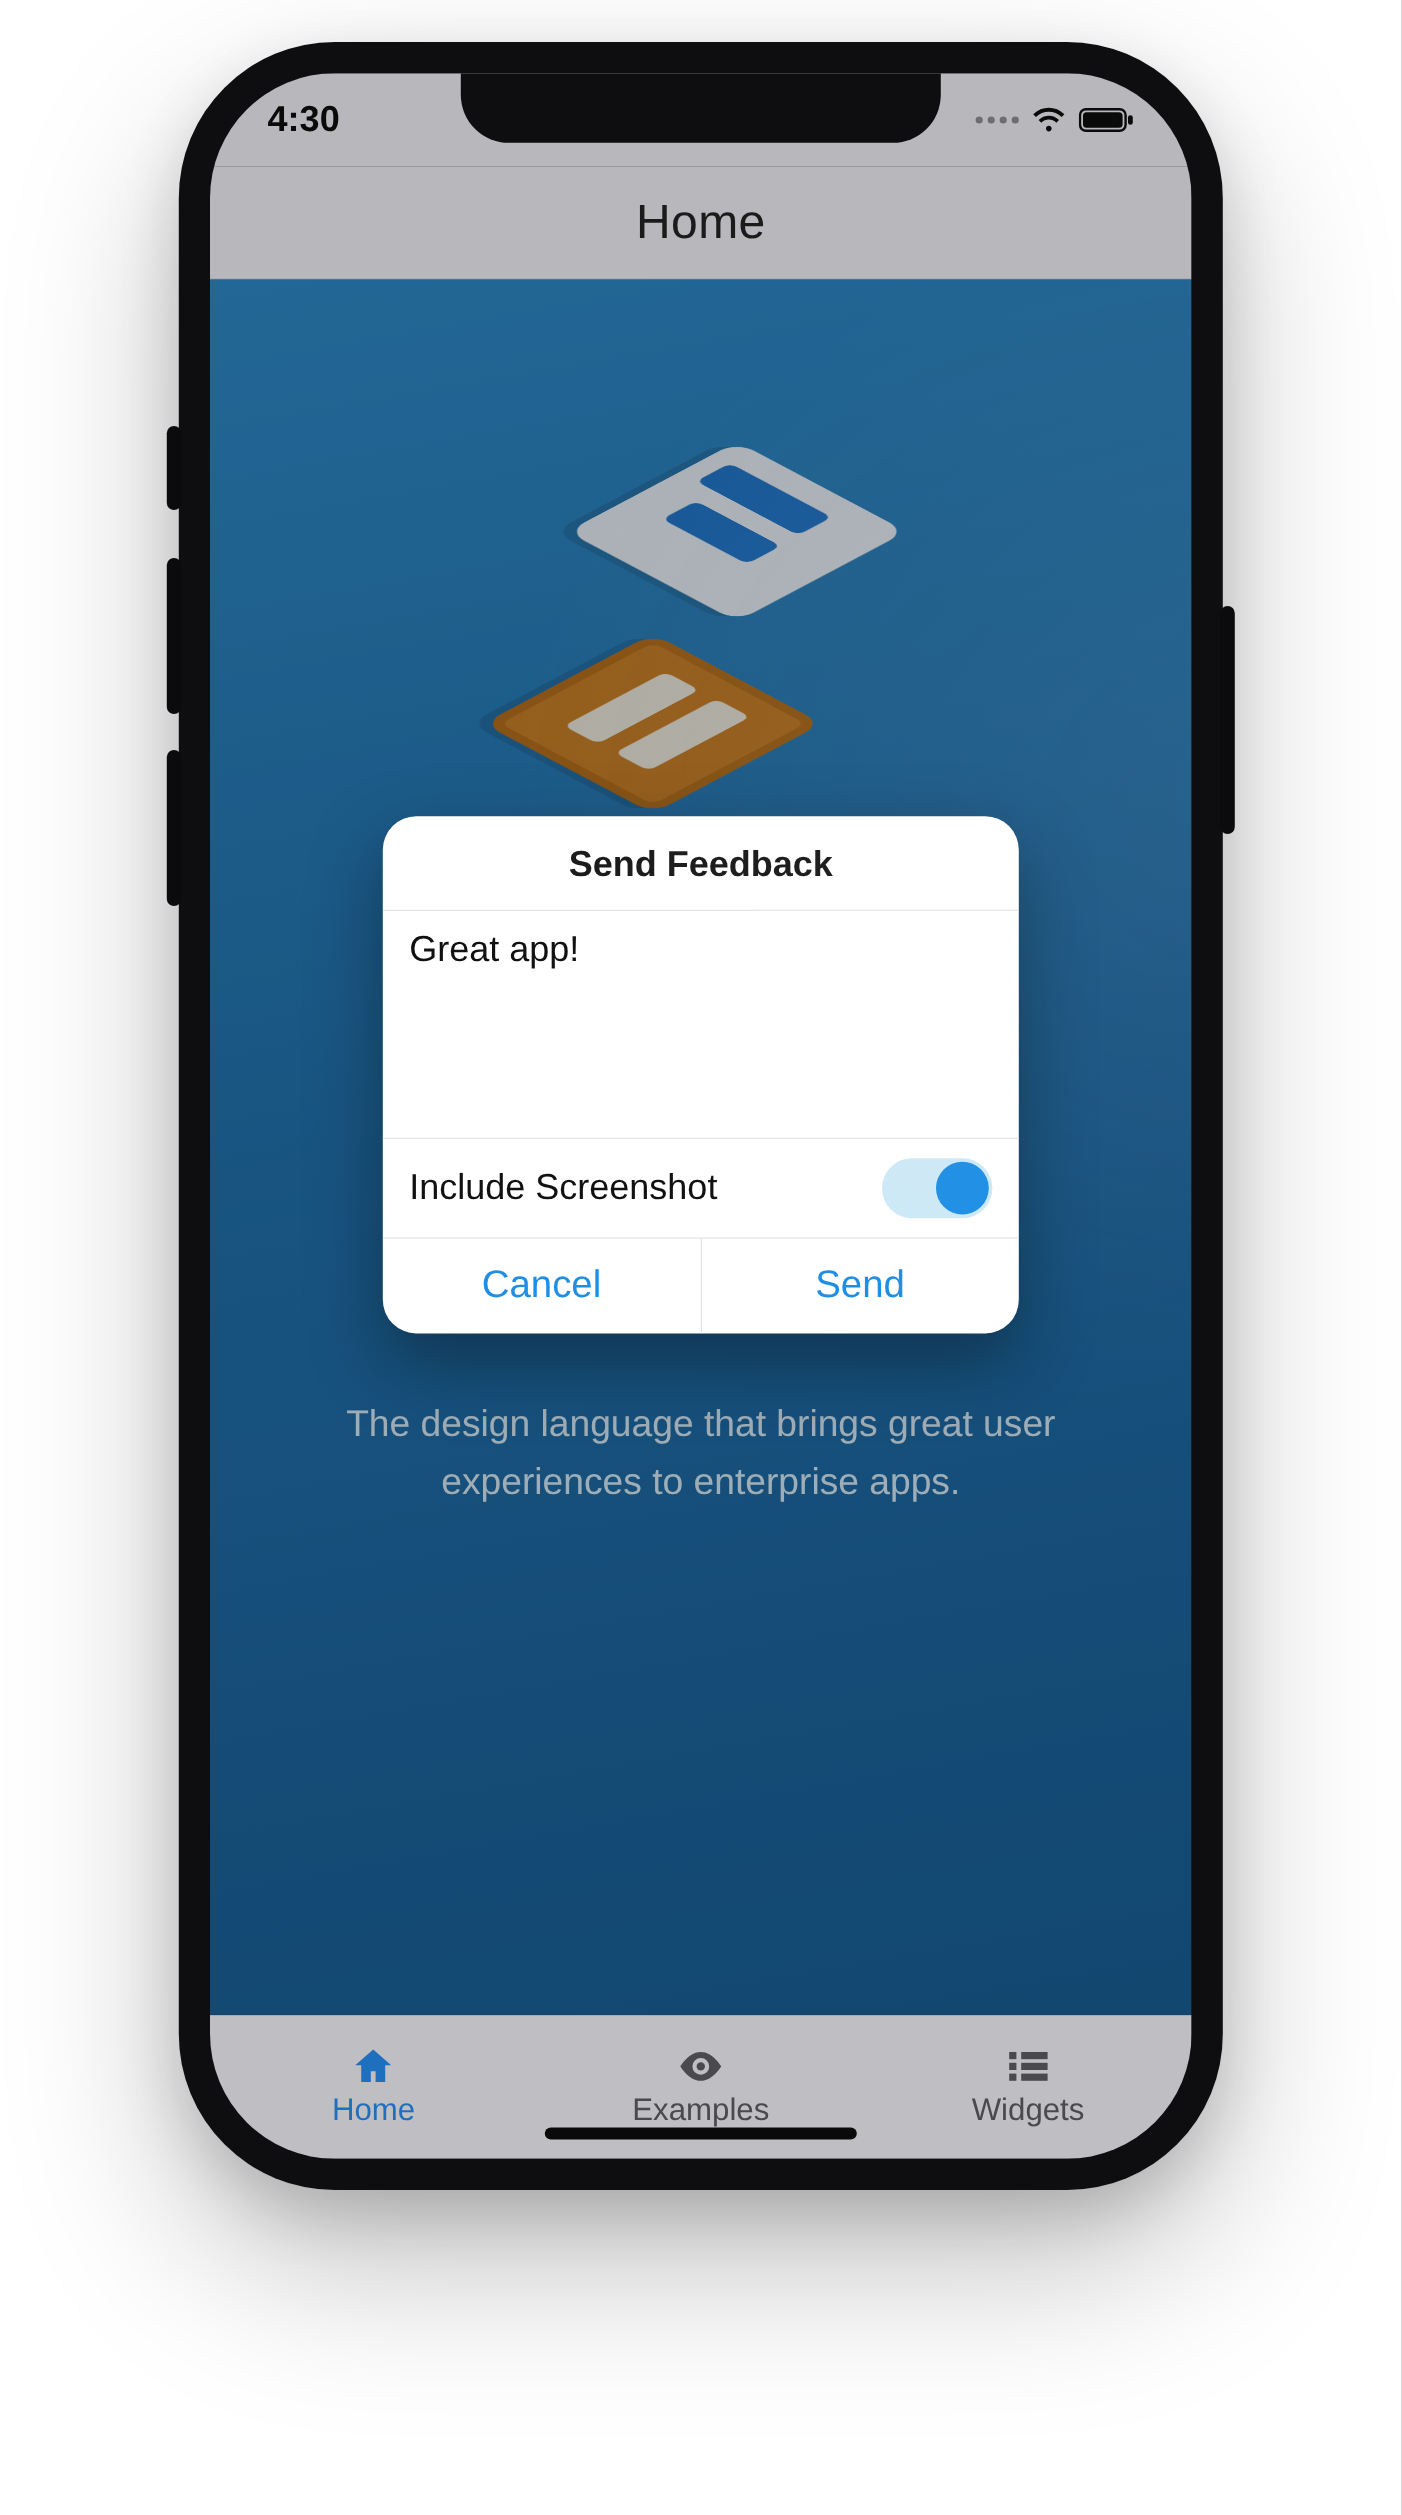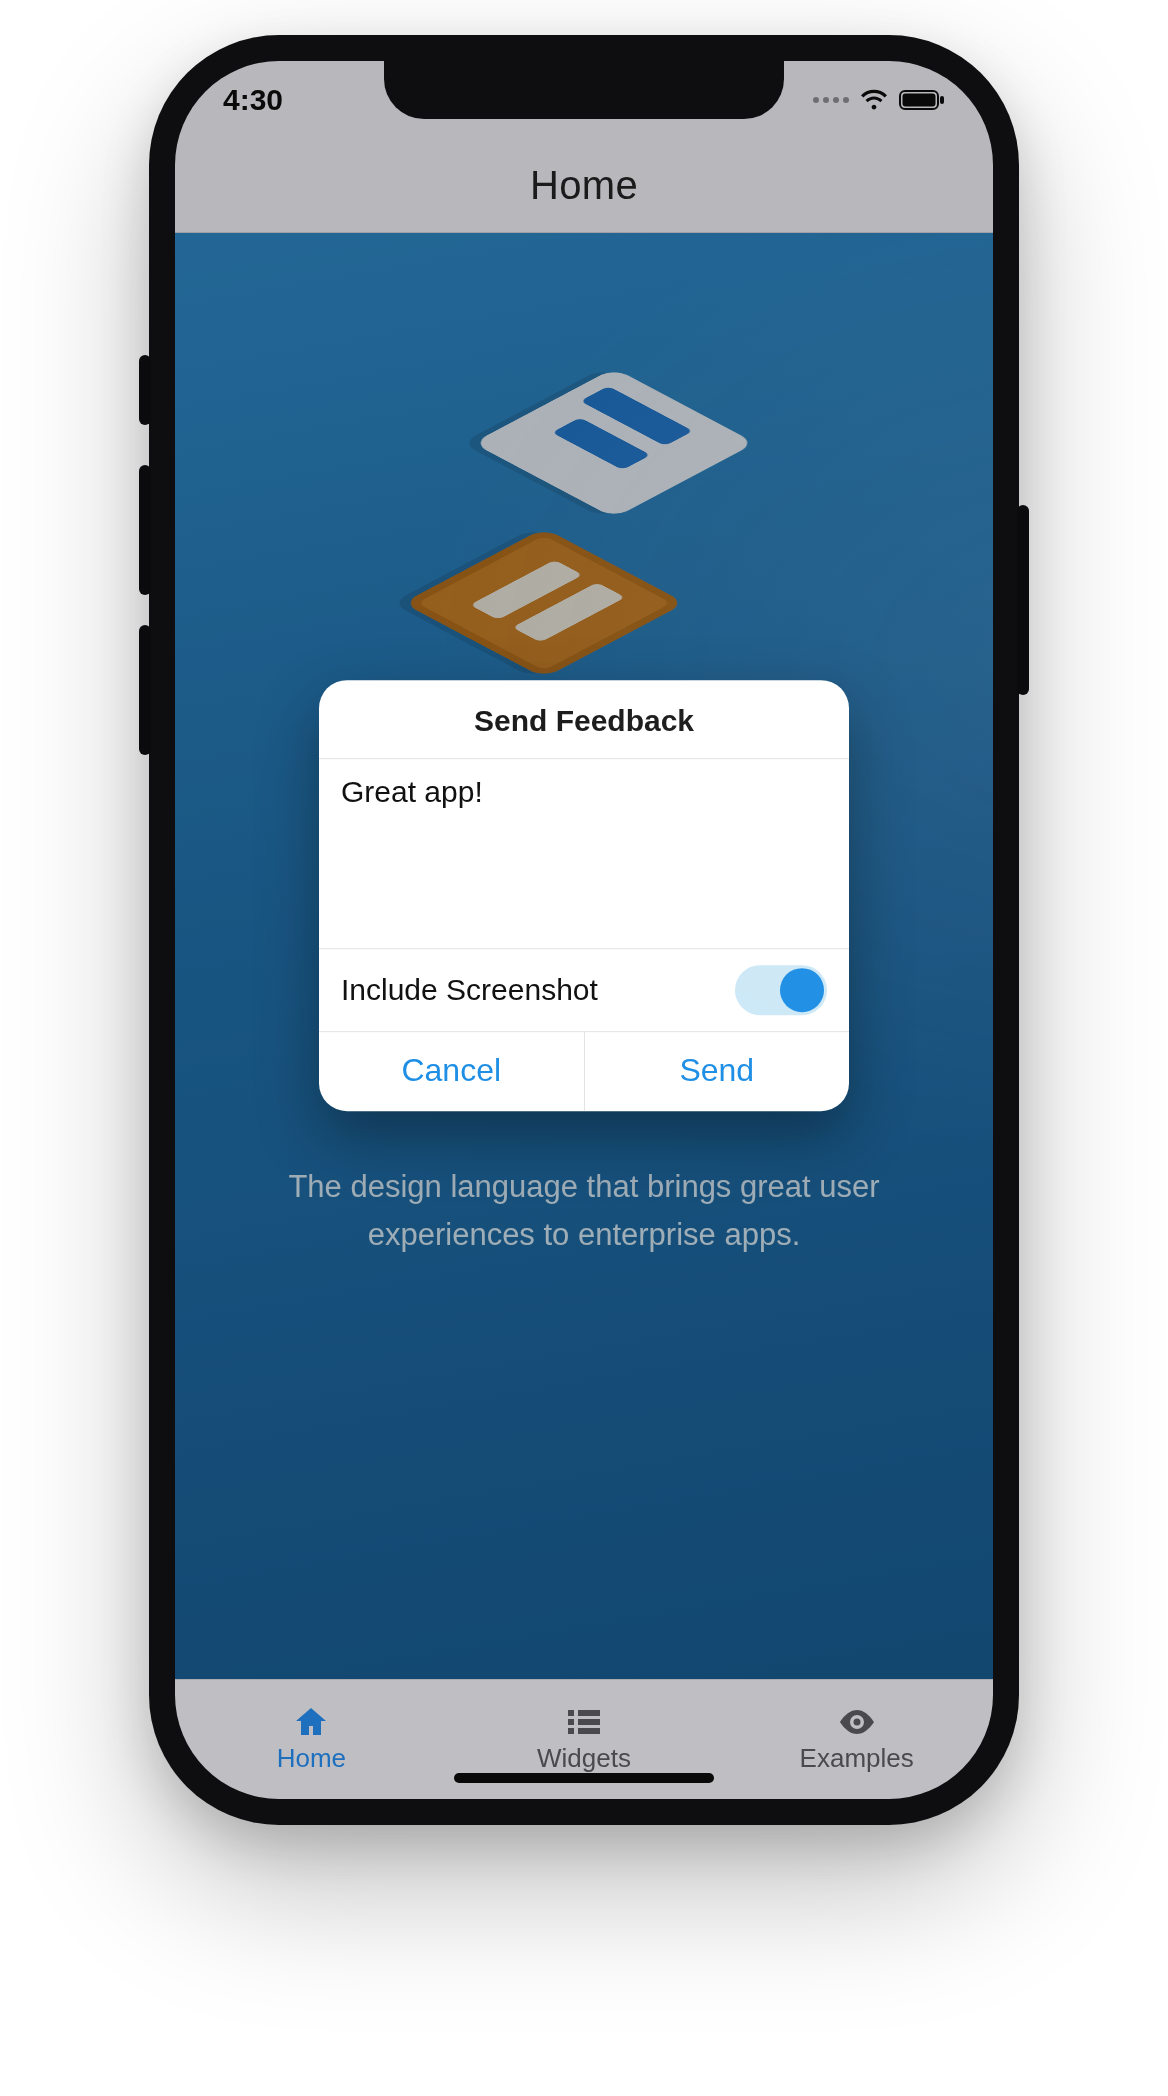--- a/index.html
+++ b/index.html
@@ -268,38 +268,38 @@
         <div class="tab active">
           <div class="ticon">
             <svg width="36" height="34" viewBox="0 0 36 34">
                 <path d="M18 3 3 16h5v14h8v-9h4v9h8V16h5z" fill="#1f6fbf"></path>
               </svg>
           </div>
           <div class="tlabel">Home</div>
         </div>
         <div class="tab">
           <div class="ticon">
+            <svg width="40" height="28" viewBox="0 0 40 28">
+                <path d="M20 2C10 2 3 14 3 14s7 12 17 12 17-12 17-12S30 2 20 2zm0 19a7 7 0 1 1 0-14 7 7 0 0 1 0 14z" fill="#4a4a4e"></path>
+                <circle cx="20" cy="14" r="3.5" fill="#4a4a4e"></circle>
+              </svg>
+          </div>
+          <div class="tlabel">Examples</div>
+        </div>
+        <div class="tab">
+          <div class="ticon">
             <svg width="36" height="30" viewBox="0 0 36 30">
                 <rect x="2" y="3" width="6" height="6" fill="#4a4a4e"></rect>
                 <rect x="12" y="3" width="22" height="6" fill="#4a4a4e"></rect>
                 <rect x="2" y="12" width="6" height="6" fill="#4a4a4e"></rect>
                 <rect x="12" y="12" width="22" height="6" fill="#4a4a4e"></rect>
                 <rect x="2" y="21" width="6" height="6" fill="#4a4a4e"></rect>
                 <rect x="12" y="21" width="22" height="6" fill="#4a4a4e"></rect>
               </svg>
           </div>
           <div class="tlabel">Widgets</div>
         </div>
-        <div class="tab">
-          <div class="ticon">
-            <svg width="40" height="28" viewBox="0 0 40 28">
-                <path d="M20 2C10 2 3 14 3 14s7 12 17 12 17-12 17-12S30 2 20 2zm0 19a7 7 0 1 1 0-14 7 7 0 0 1 0 14z" fill="#4a4a4e"></path>
-                <circle cx="20" cy="14" r="3.5" fill="#4a4a4e"></circle>
-              </svg>
-          </div>
-          <div class="tlabel">Examples</div>
-        </div>
       </div>
 
       <div class="home-indicator"></div>
     </div>
   </div>
 </div>
 
 </body></html>

